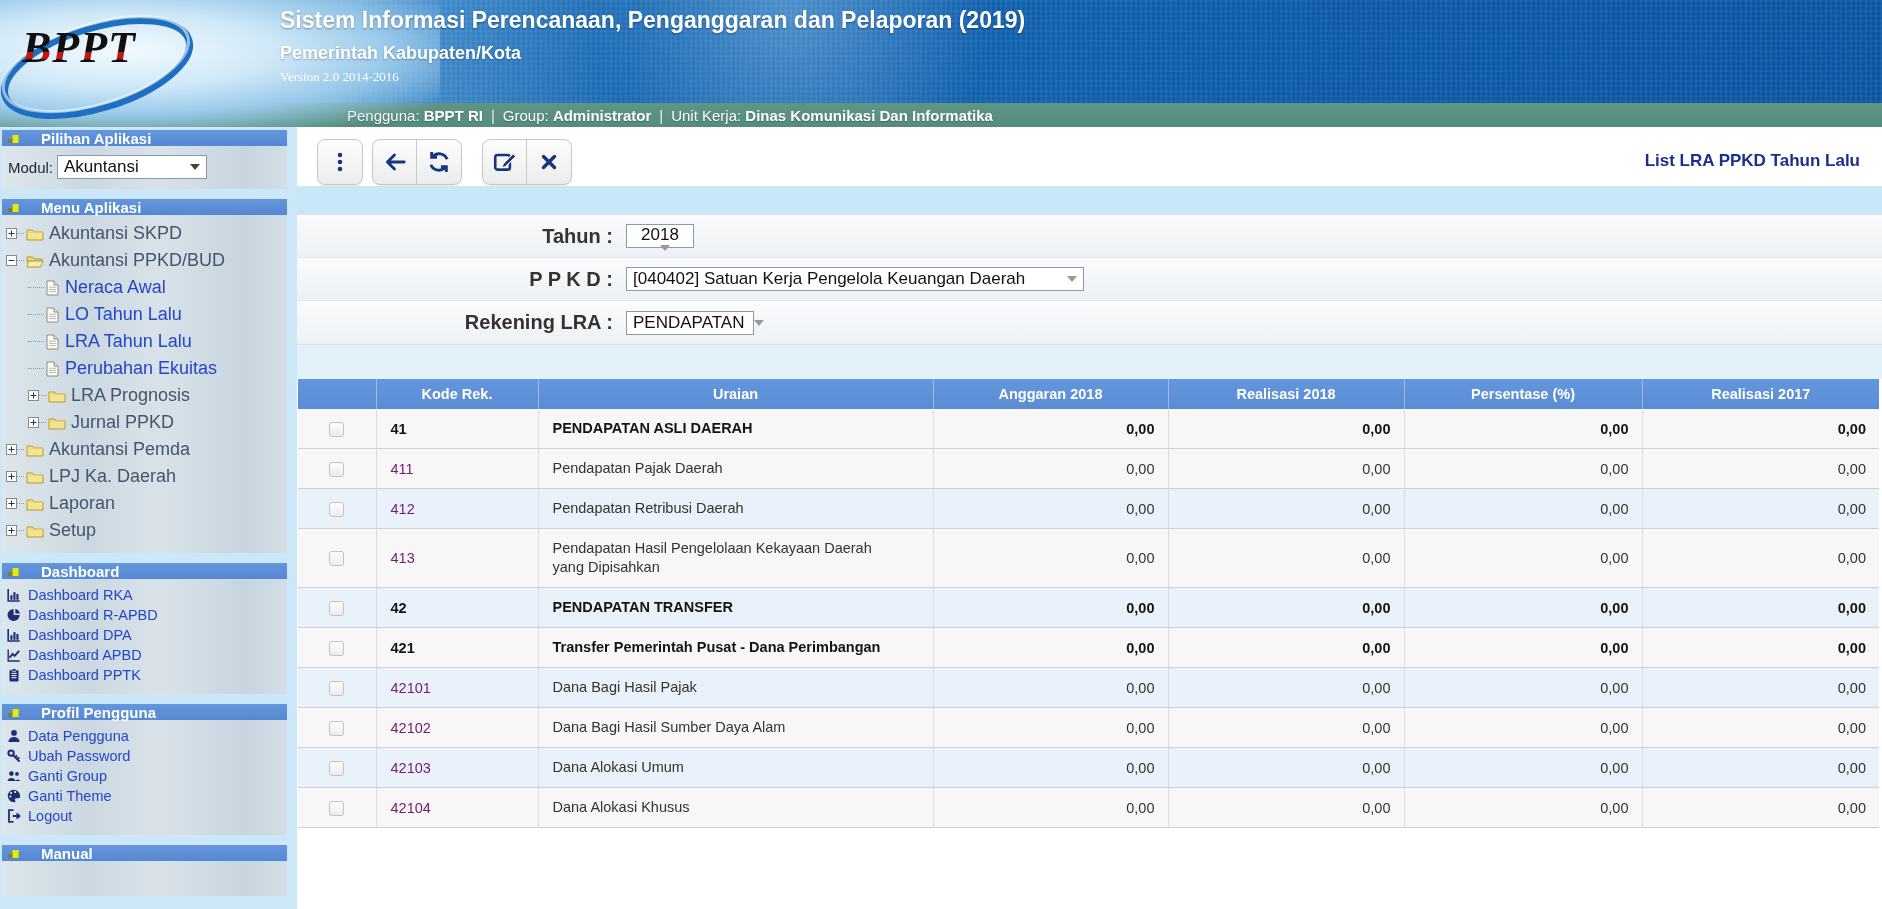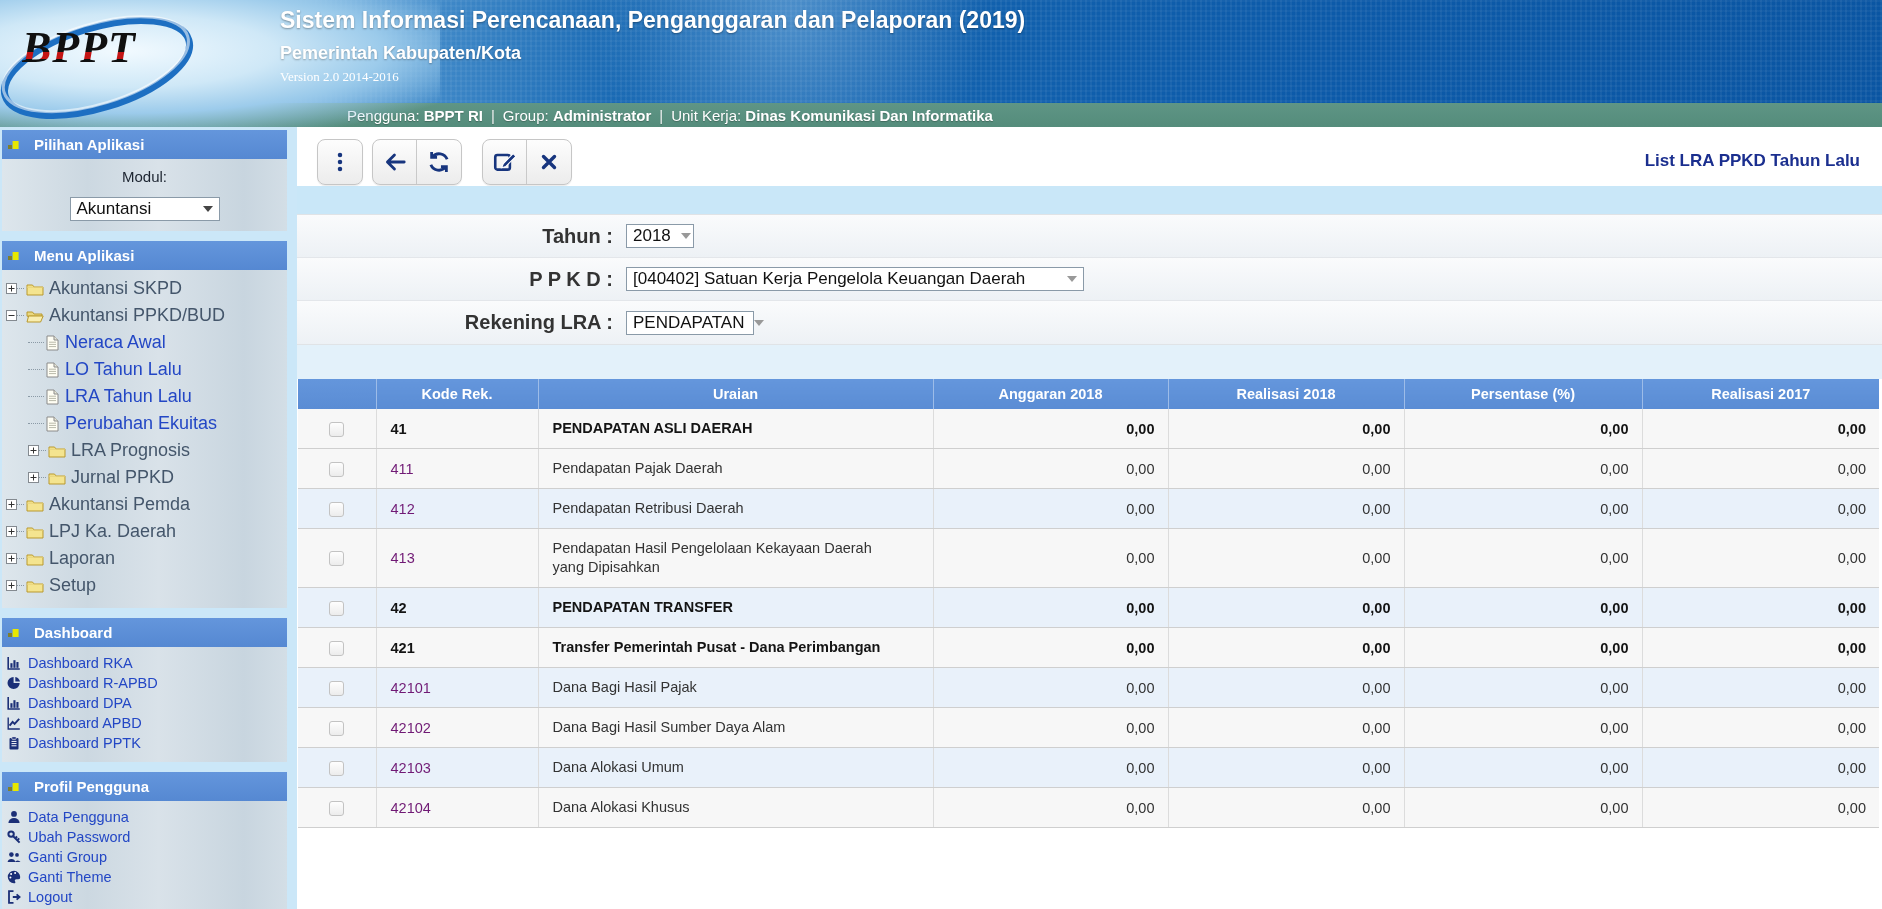--- a/index.html
+++ b/index.html
@@ -34,24 +34,24 @@
   #app-title { font-size:23px; font-weight:bold; text-shadow:0 1px 2px rgba(0,0,0,.35); }
   #app-subtitle { font-size:18px; font-weight:bold; margin-top:9px; text-shadow:0 1px 2px rgba(0,0,0,.3); }
   #app-version { font-size:13px; margin-top:5px; font-family:"Liberation Serif","DejaVu Serif",serif; }
 
   
   #layout { display:flex; width:100%; height:782px; }
 
   
   #sidebar { width:297px; min-width:297px; background:#cbe7f8; padding:3px 10px 0 2px; }
   .panel { margin-bottom:10px; }
-  .panel-header { height:29px; background:linear-gradient(#6496dc,#5588d2); color:#fff;
-    font-weight:bold; font-size:15px; display:flex; align-items:center; gap:15px; padding-left:6px; }
+  .panel-header { height:16px; background:linear-gradient(#6496dc,#5588d2); color:#fff;
+    font-weight:bold; font-size:15px; display:flex; align-items:center; gap:22px; padding-left:6px; }
   .panel-body { background:linear-gradient(90deg,#dde6ec 0%,#ccd8e1 30%,#d9e2e9 55%,#c8d5df 85%,#d3dee6 100%); }
-  .modul-row { display:flex; align-items:center; gap:12px; padding:9px 6px 10px 6px; font-size:15px; color:#1c2430;flex-direction:column; }
+  .modul-row { display:flex; align-items:center; gap:4px; padding:9px 6px 10px 6px; font-size:15px; color:#1c2430; }
   .sel { display:inline-flex; align-items:center; justify-content:space-between;
     background:#fff; border:1px solid #8a9aa8; height:24px; padding:0 6px; font-size:17px; color:#111; cursor:default; }
   .sel .tri { width:0; height:0; border-left:5px solid transparent; border-right:5px solid transparent;
     border-top:6px solid #444; margin-left:10px; }
   #modul-select { width:150px; }
 
   .tree { padding:5px 0 9px 4px; }
   .tree-row { display:flex; align-items:center; height:27px; font-size:18px; white-space:nowrap; }
   .tree-row .gap { width:22px; }
   .dots { width:12px; border-top:1px dotted #8b9aa6; margin-right:2px; }
@@ -73,21 +73,21 @@
   .btn-group .tb-btn:last-child { border-right:none; }
   #page-title { position:absolute; right:22px; top:24px; color:#1b2f8f; font-weight:bold; font-size:17px; }
 
   #band1 { height:28px; background:#c9e7f8; }
   #filters { border:1px solid #e0e3e6; border-left:none; border-right:none; }
   .filter-row { height:43px; display:flex; align-items:center;
     background:linear-gradient(#fafbfc,#edf1f5); border-bottom:1px solid #e3e6ea; }
   .filter-row:last-child { border-bottom:none; }
   .f-label { width:316px; text-align:right; font-weight:bold; font-size:20px; color:#333; }
   .f-ctl { margin-left:13px; }
-  #tahun-select { width:68px; }
+  #tahun-select { width:68px;flex-direction:column; }
   #ppkd-select { width:458px; }
   #rekening-select { width:128px; }
   #band2 { height:34px; background:#e3f1fa; }
 
   
   #grid-wrap { padding-left:1px; }
   table { border-collapse:collapse; table-layout:fixed; width:1581px; font-size:14.5px; }
   col.c-chk{width:78px} col.c-kode{width:162px} col.c-uraian{width:395px}
   col.c-n1{width:235px} col.c-n2{width:236px} col.c-n3{width:238px} col.c-n4{width:237px}
   thead th { height:30px; background:linear-gradient(#6496dc,#5a8cd4); color:#fff; font-weight:bold;

